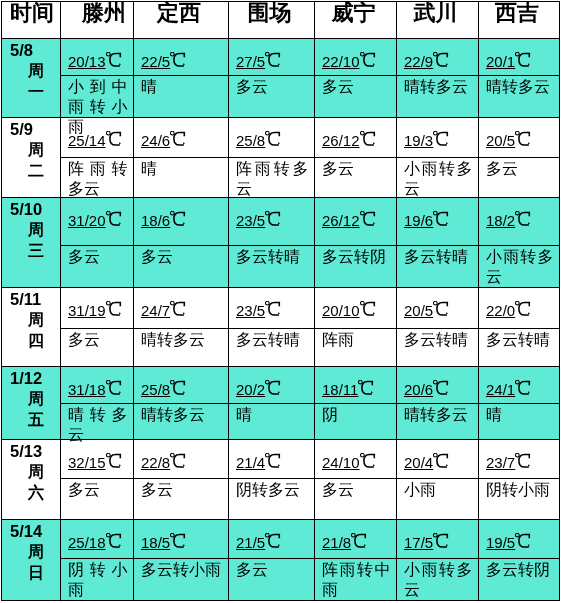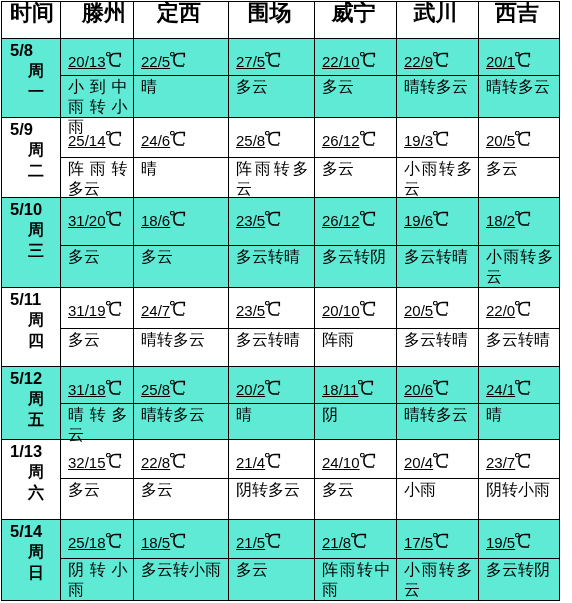--- a/index.html
+++ b/index.html
@@ -329,21 +329,21 @@
         </td>
         <td class="c5 wxcell">
           <span class="wx">多云转晴</span>
         </td>
         <td class="c6 wxcell">
           <span class="wx">多云转晴</span>
         </td>
       </tr>
       <tr class="trow shaded" style="height:37px">
         <td class="col-time daycell" rowspan="2">
-          <span class="dayinner"><span class="dt">5/12</span><span class="wk">周五</span></span>
+          <span class="dayinner"><span class="dt">1/12</span><span class="wk">周五</span></span>
         </td>
         <td class="c1 tempcell">
           <span class="tv">31/18<span class="degC"><svg width="16" height="16" viewBox="0 0 16 16">
                 <circle cx="2.3" cy="2.1" r="1.9" fill="none" stroke="#000000" stroke-width="1.05"></circle>
                 <path d="M14.3 5.3 L14.3 1.4 L9.5 1.4 C6.0 1.4 3.9 4.0 3.9 7.7 C3.9 11.4 6.0 14.0 9.5 14.0 L13.9 14.0" fill="none" stroke="#000000" stroke-width="1.55"></path>
                 <path d="M13.3 11.8 L14.3 12.9" fill="none" stroke="#000000" stroke-width="1.3"></path>
               </svg></span></span>
         </td>
         <td class="c2 tempcell">
           <span class="tv">25/8<span class="degC"><svg width="16" height="16" viewBox="0 0 16 16">
@@ -396,21 +396,21 @@
         </td>
         <td class="c5 wxcell">
           <span class="wx">晴转多云</span>
         </td>
         <td class="c6 wxcell">
           <span class="wx">晴</span>
         </td>
       </tr>
       <tr class="trow" style="height:39px">
         <td class="col-time daycell" rowspan="2">
-          <span class="dayinner"><span class="dt">1/13</span><span class="wk">周六</span></span>
+          <span class="dayinner"><span class="dt">5/13</span><span class="wk">周六</span></span>
         </td>
         <td class="c1 tempcell">
           <span class="tv">32/15<span class="degC"><svg width="16" height="16" viewBox="0 0 16 16">
                 <circle cx="2.3" cy="2.1" r="1.9" fill="none" stroke="#000000" stroke-width="1.05"></circle>
                 <path d="M14.3 5.3 L14.3 1.4 L9.5 1.4 C6.0 1.4 3.9 4.0 3.9 7.7 C3.9 11.4 6.0 14.0 9.5 14.0 L13.9 14.0" fill="none" stroke="#000000" stroke-width="1.55"></path>
                 <path d="M13.3 11.8 L14.3 12.9" fill="none" stroke="#000000" stroke-width="1.3"></path>
               </svg></span></span>
         </td>
         <td class="c2 tempcell">
           <span class="tv">22/8<span class="degC"><svg width="16" height="16" viewBox="0 0 16 16">

